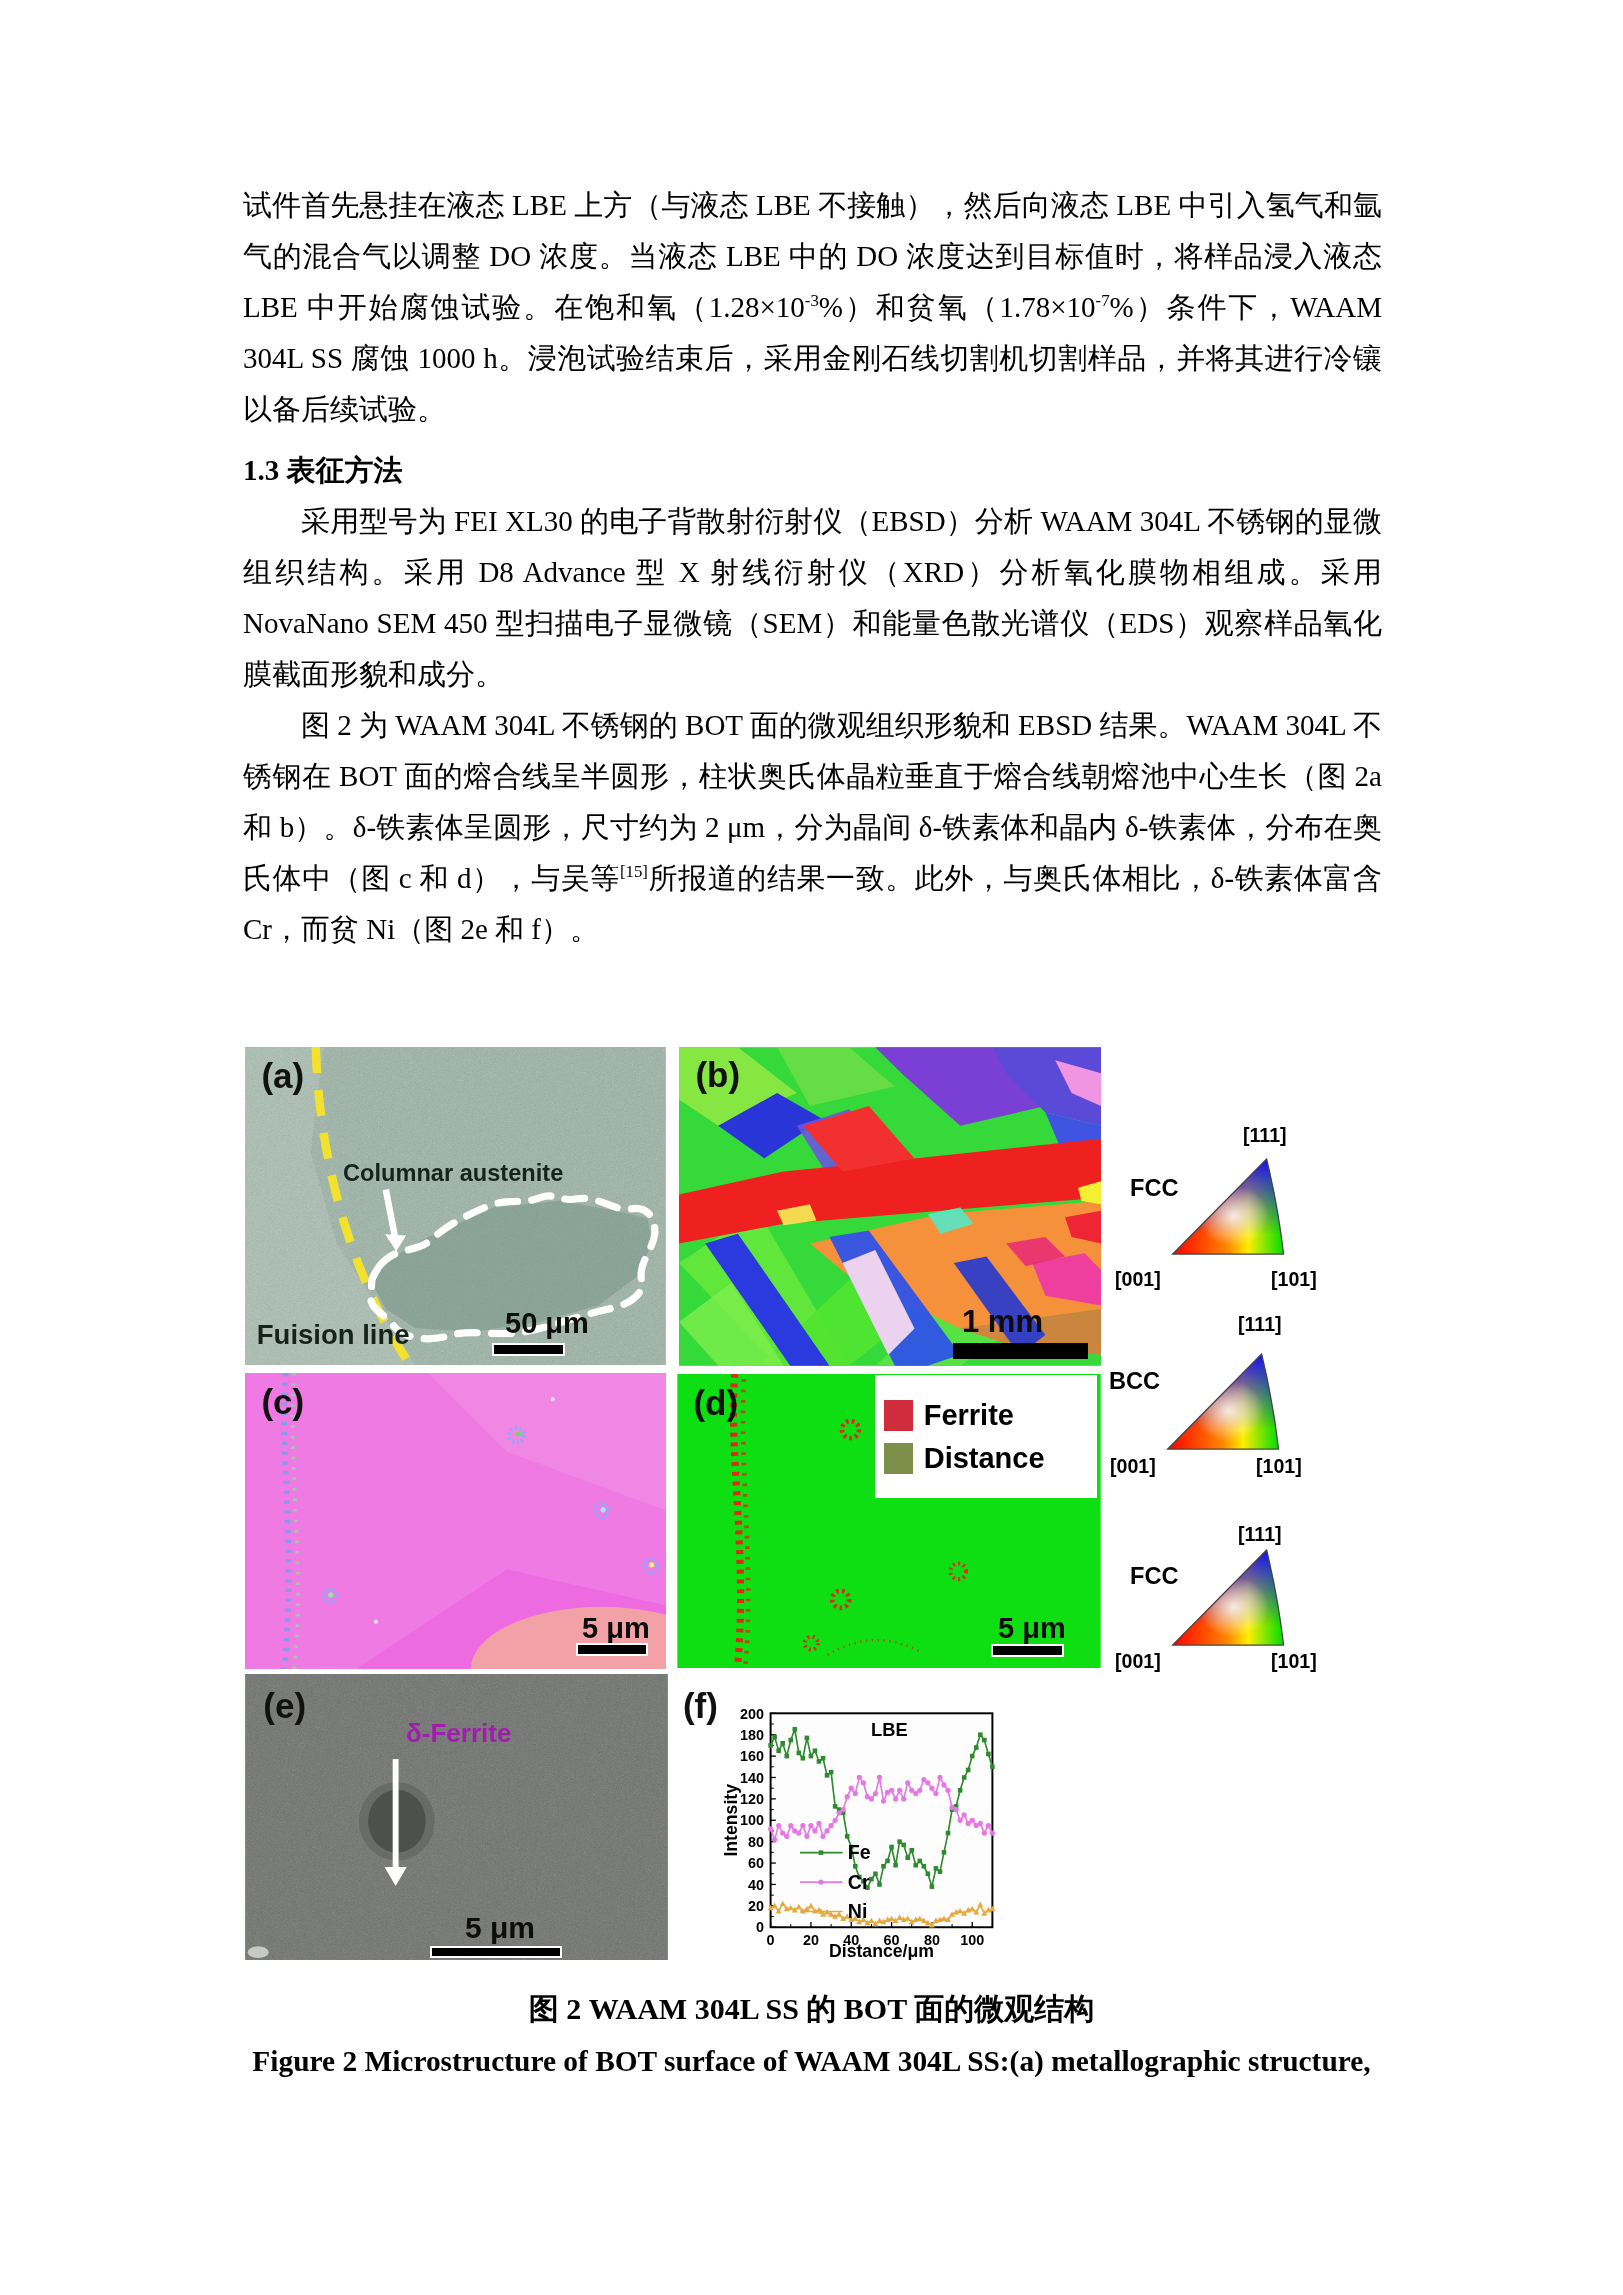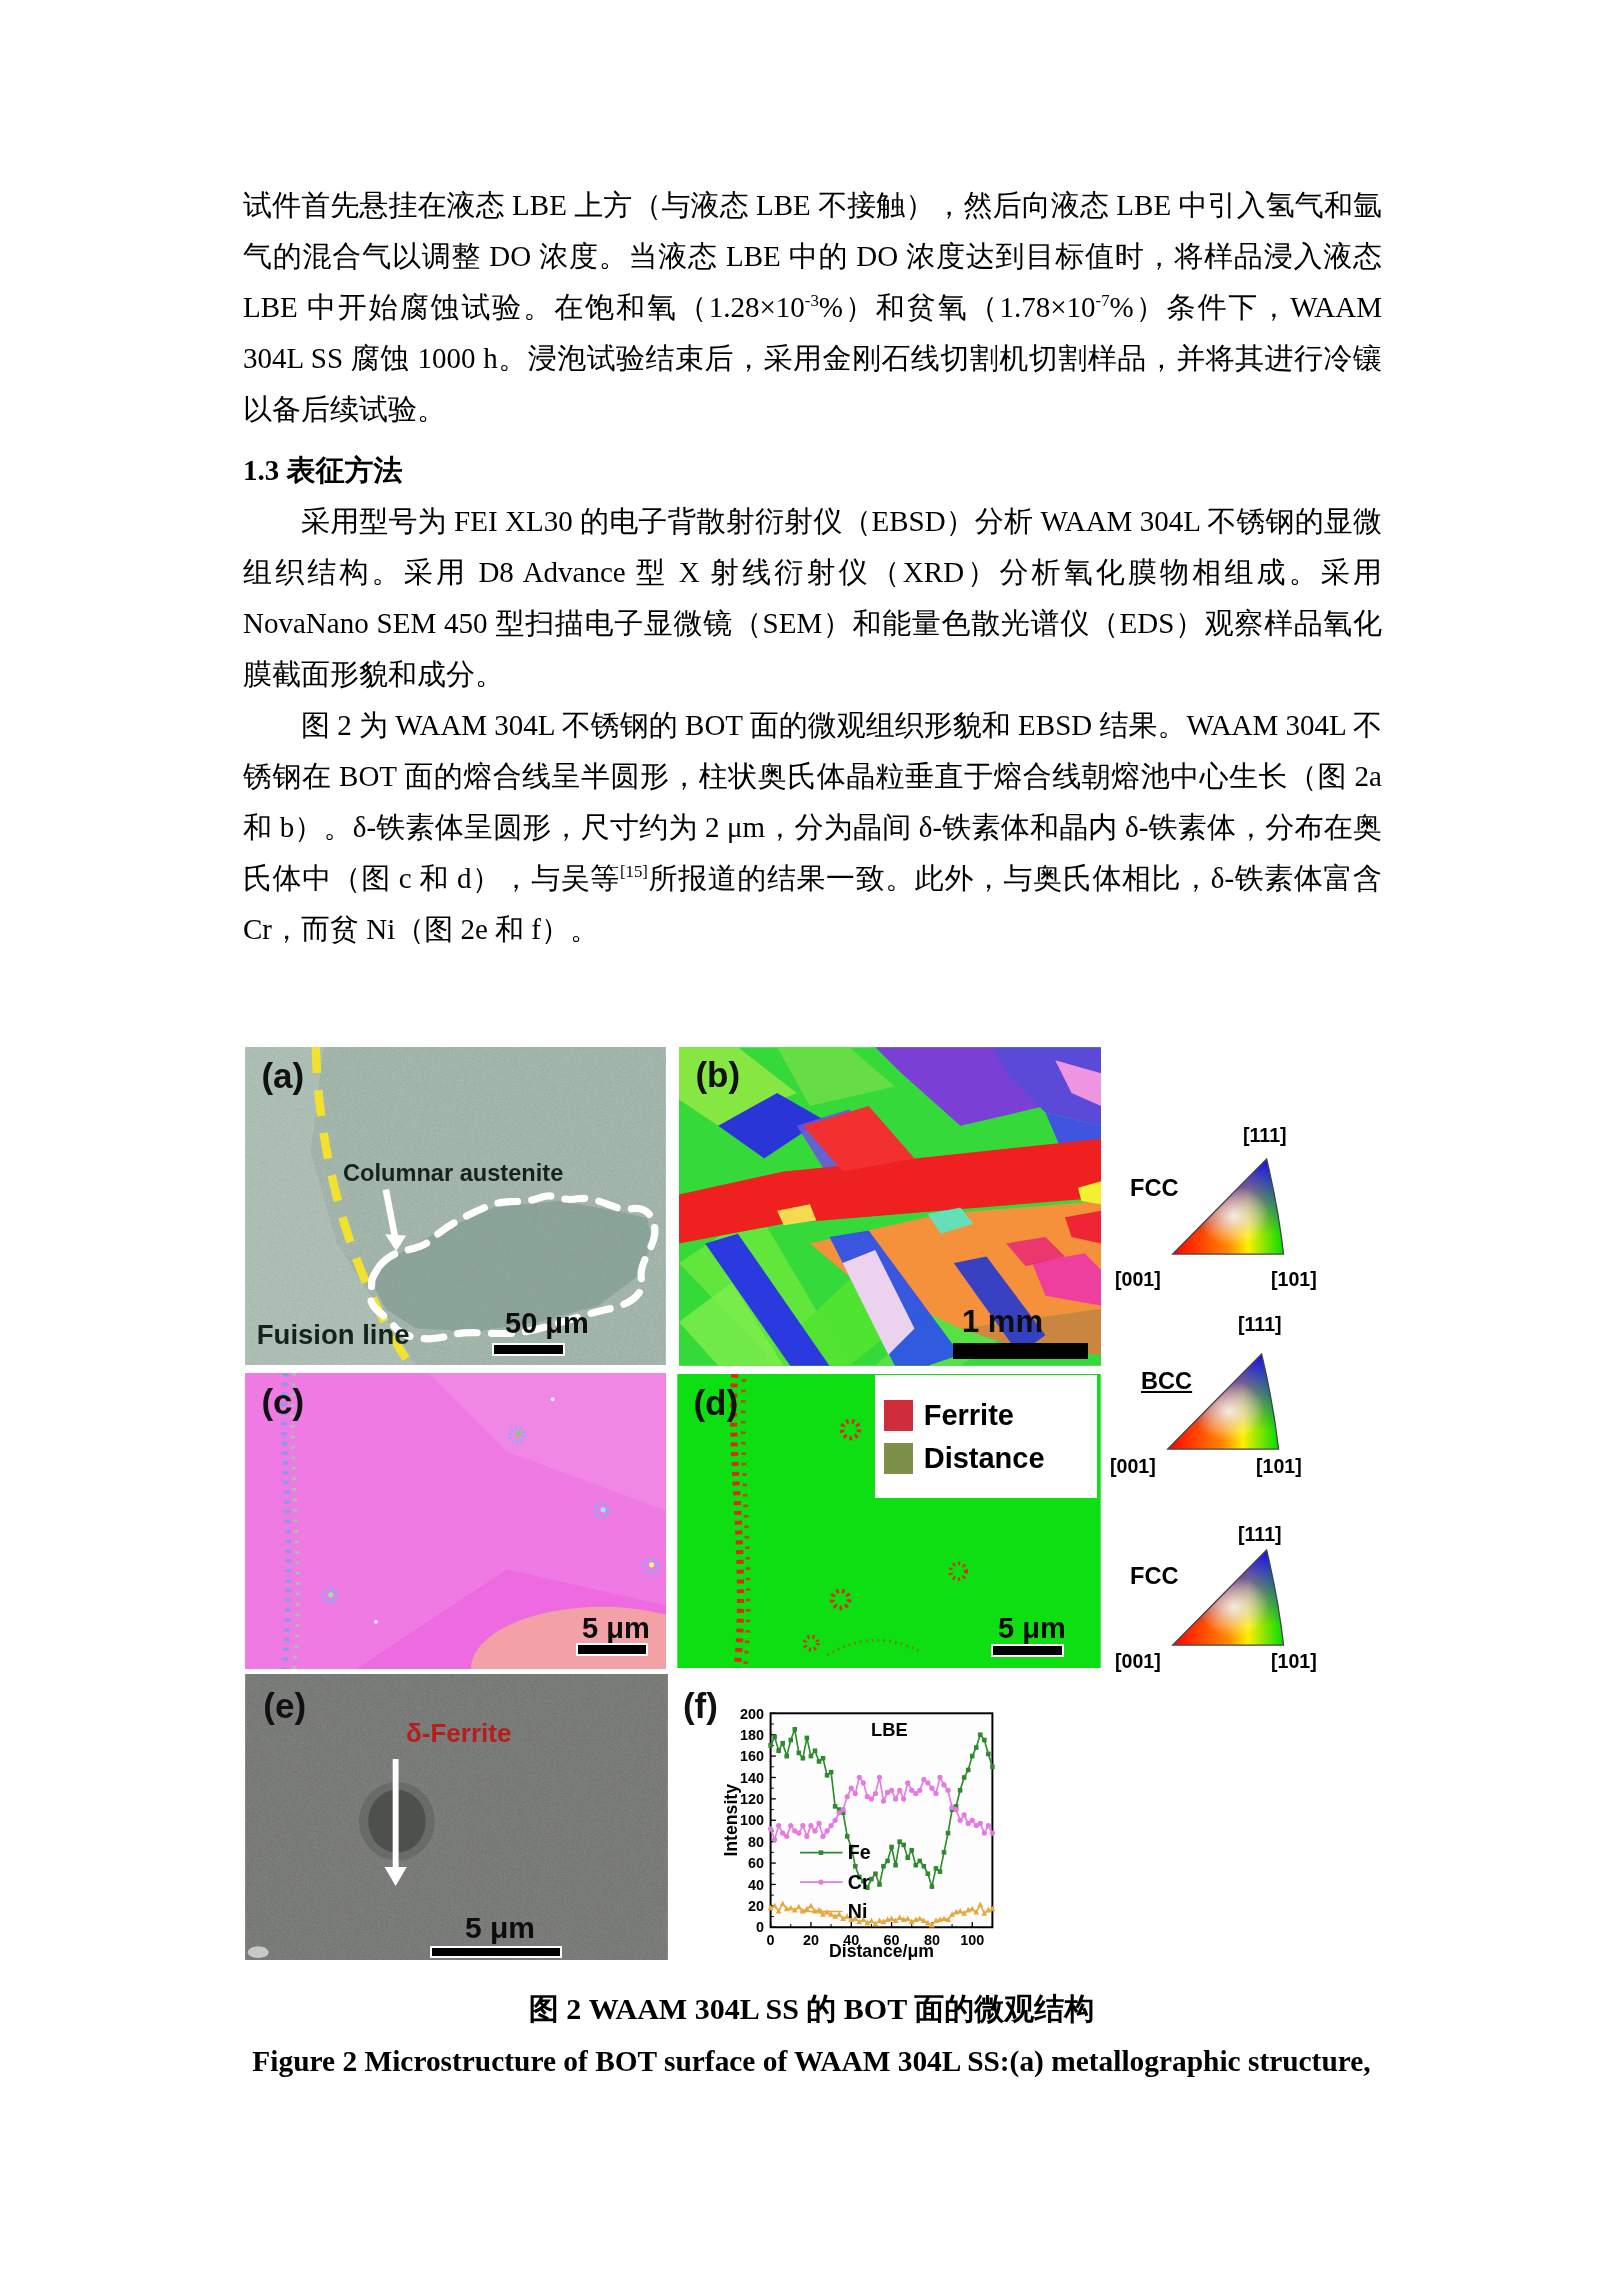--- a/index.html
+++ b/index.html
@@ -182,21 +182,21 @@
       <svg width="423" height="286" viewBox="0 0 646 437">
         <rect width="646" height="437" fill="#6f716e"></rect>
         <rect width="646" height="437" filter="url(#grain)" opacity="0.28"></rect>
         <ellipse cx="232" cy="225" rx="58" ry="60" fill="#5d5f5c" opacity="0.55"></ellipse>
         <ellipse cx="232" cy="225" rx="44" ry="48" fill="#4e504d"></ellipse>
         <ellipse cx="20" cy="425" rx="16" ry="9" fill="#cfd2cd" opacity="0.9"></ellipse>
         <line x1="230" y1="130" x2="230" y2="302" stroke="#fff" stroke-width="9"></line>
         <polygon points="230,324 213,295 247,295" fill="#fff"></polygon>
       </svg>
       <div class="plabel" style="left:18.3px;top:11.8px;">(e)</div>
-      <div class="anno" style="left:161px;top:44px;font-size:26px;color:#b91c1c;">δ-Ferrite</div>
+      <div class="anno" style="left:161px;top:44px;font-size:26px;color:#a21caf;">δ-Ferrite</div>
       <div class="scaletext" style="left:220px;top:237px;font-size:30px;">5 μm</div>
       <div class="scalebar bordered" style="left:185px;top:272px;width:128px;height:7.9px;"></div>
     </div>
 
     <div class="panel" style="left:434px;top:627px;width:422px;height:286px;background:#fff;">
       <svg width="422" height="286" viewBox="0 0 645 437">
           <rect x="140" y="60" width="339" height="327" fill="#fdfdfd" stroke="#000" stroke-width="3"></rect>
           <line x1="140" y1="387" x2="140" y2="379" stroke="#000" stroke-width="2"></line>
           <text x="140" y="414" text-anchor="middle" class="tick">0</text>
           <line x1="201.63636363636363" y1="387" x2="201.63636363636363" y2="379" stroke="#000" stroke-width="2"></line>
@@ -439,21 +439,21 @@
     <svg style="position:absolute;left:926px;top:110px;" width="115" height="99" viewBox="0 0 175 152">
       <path d="M2,149 L146,3 Q164,78 172,149 Z" fill="url(#ipf-base)"></path>
       <path d="M2,149 L146,3 Q164,78 172,149 Z" fill="url(#ipf-blue)"></path>
       <path d="M2,149 L146,3 Q164,78 172,149 Z" fill="url(#ipf-white)"></path>
       <path d="M2,149 L146,3 Q164,78 172,149 Z" fill="none" stroke="#444" stroke-width="2"></path>
     </svg>
     <div class="tri-label" style="left:870px;top:221px;">[001]</div>
     <div class="tri-label" style="left:1026px;top:221px;">[101]</div>
 
     <div class="tri-label" style="left:993px;top:266px;">[111]</div>
-    <div class="phase-label" style="left:896px;top:321px;text-decoration:underline;">BCC</div>
+    <div class="phase-label" style="left:864px;top:321px;">BCC</div>
     <svg style="position:absolute;left:921px;top:305px;" width="115" height="99" viewBox="0 0 175 152">
       <path d="M2,149 L146,3 Q164,78 172,149 Z" fill="url(#ipf-base)"></path>
       <path d="M2,149 L146,3 Q164,78 172,149 Z" fill="url(#ipf-blue)"></path>
       <path d="M2,149 L146,3 Q164,78 172,149 Z" fill="url(#ipf-white)"></path>
       <path d="M2,149 L146,3 Q164,78 172,149 Z" fill="none" stroke="#444" stroke-width="2"></path>
     </svg>
     <div class="tri-label" style="left:865px;top:408px;">[001]</div>
     <div class="tri-label" style="left:1011px;top:408px;">[101]</div>
 
     <div class="tri-label" style="left:993px;top:476px;">[111]</div>

